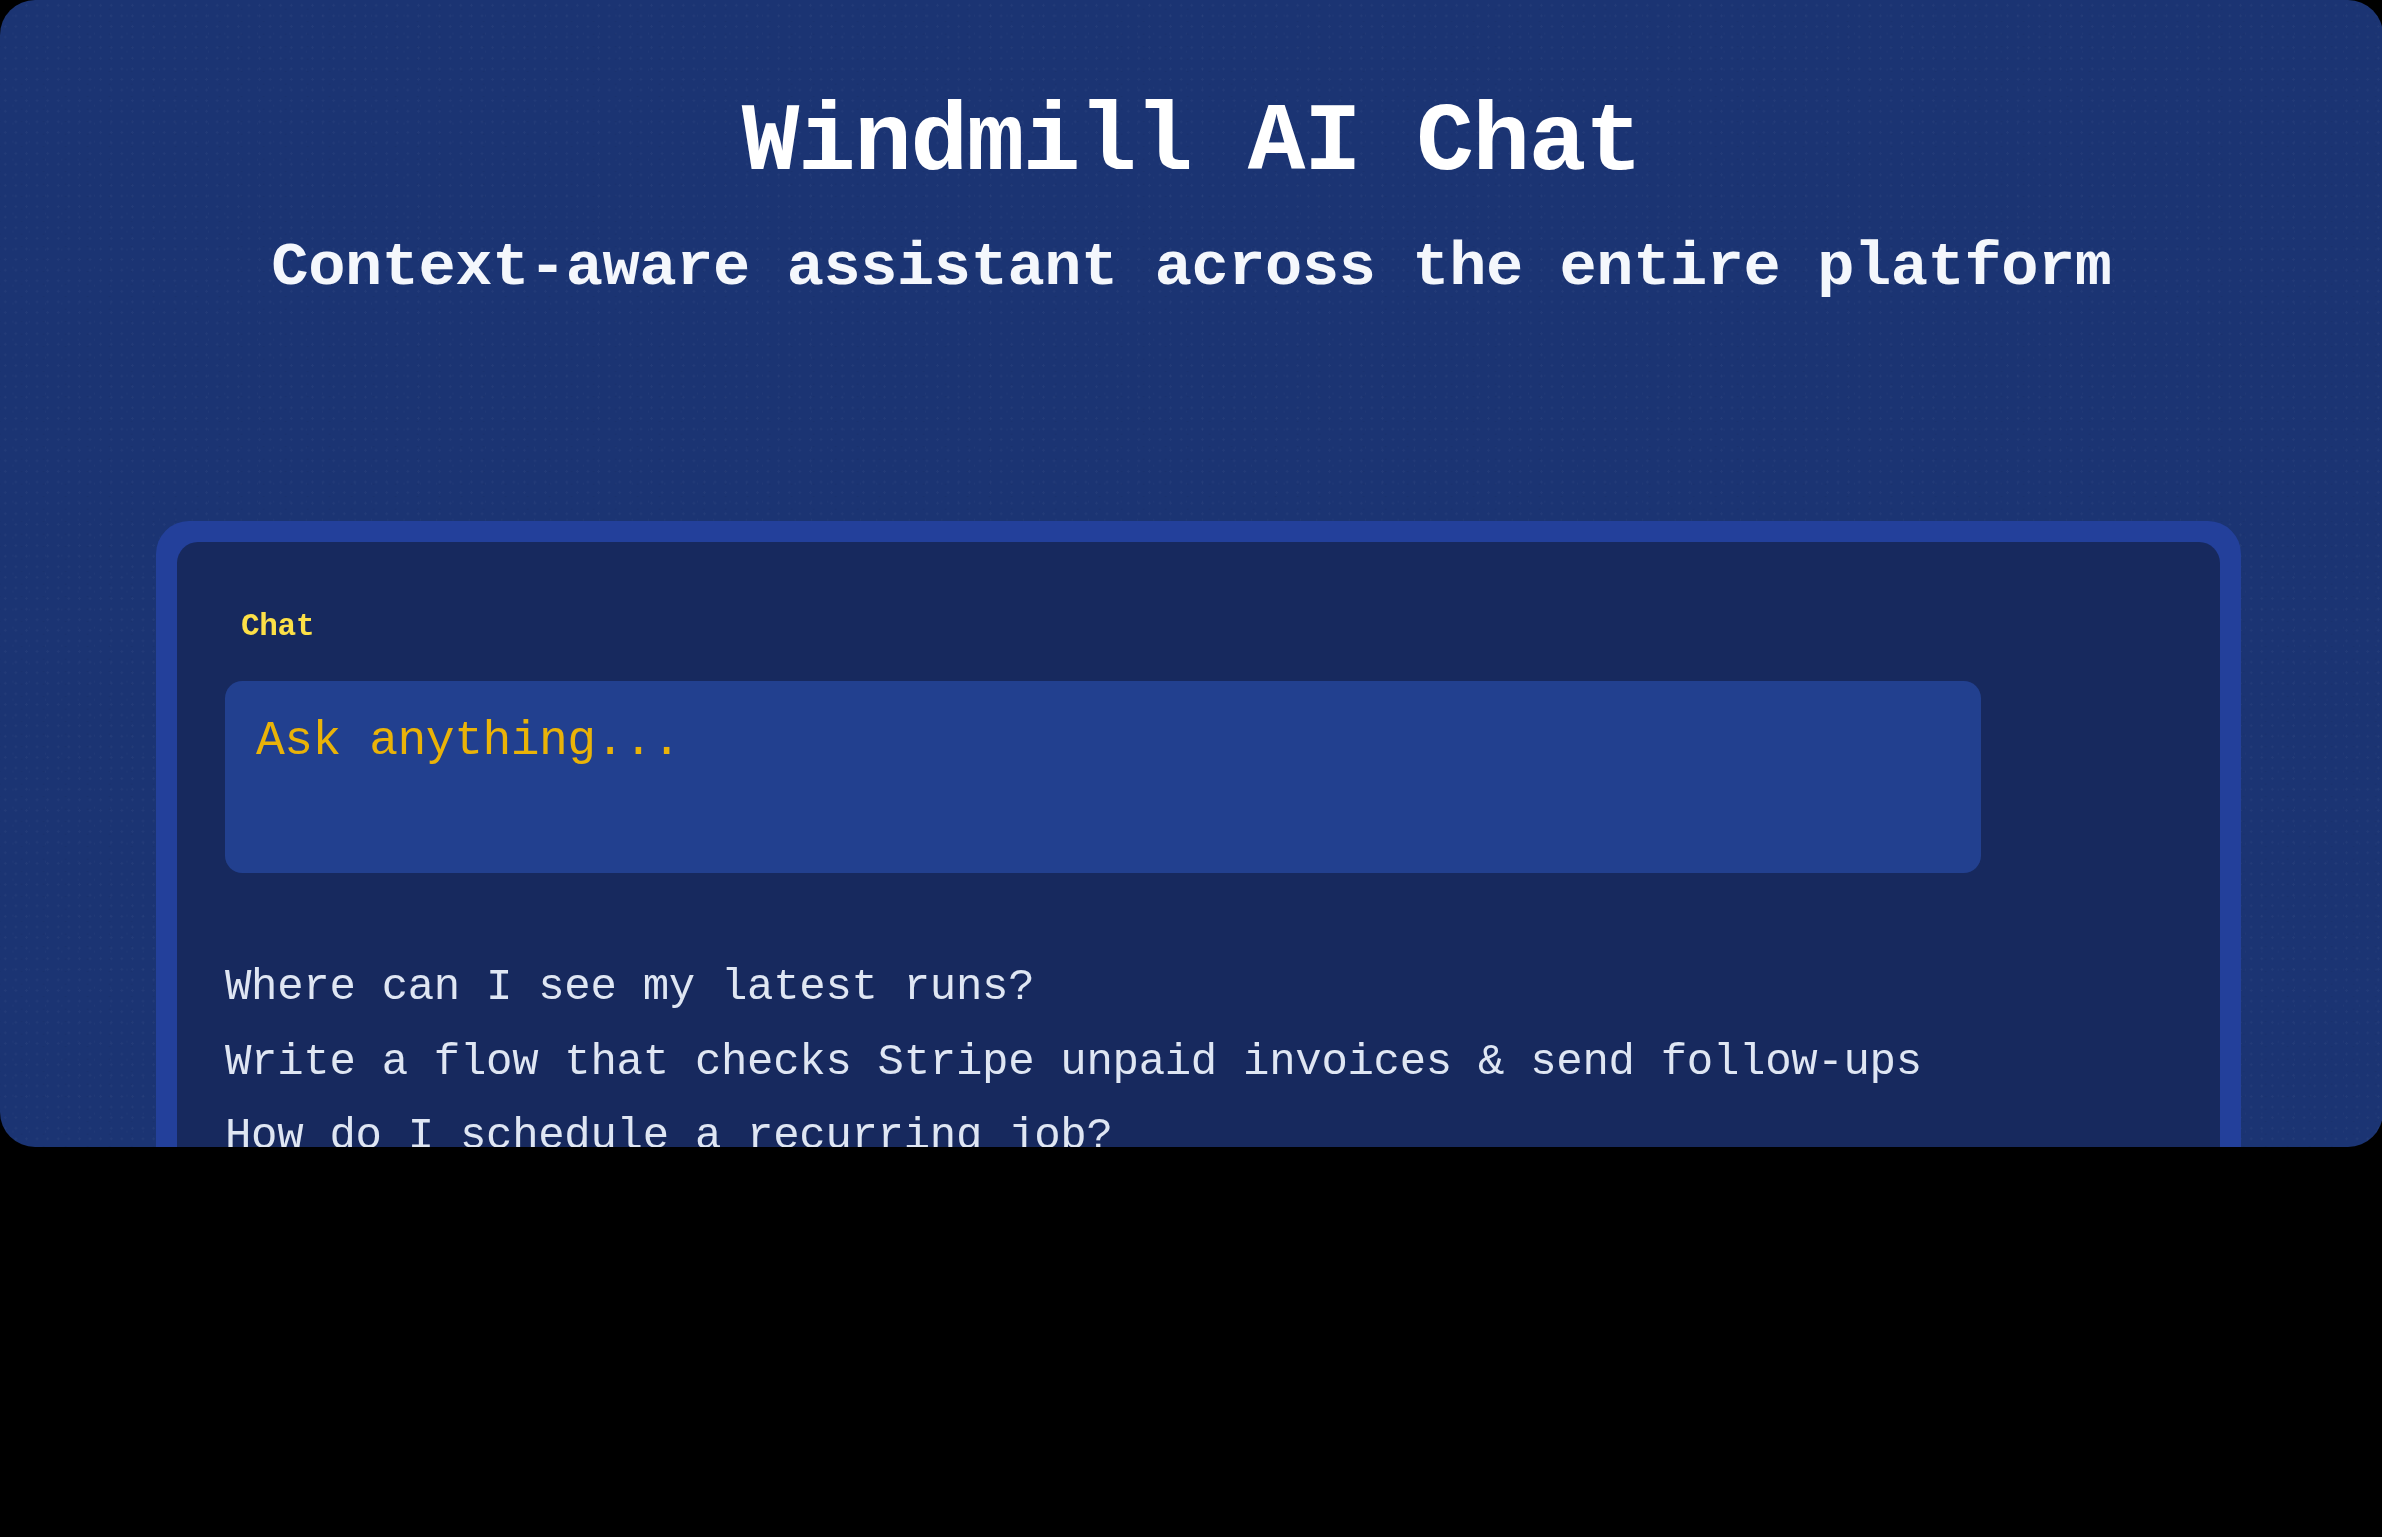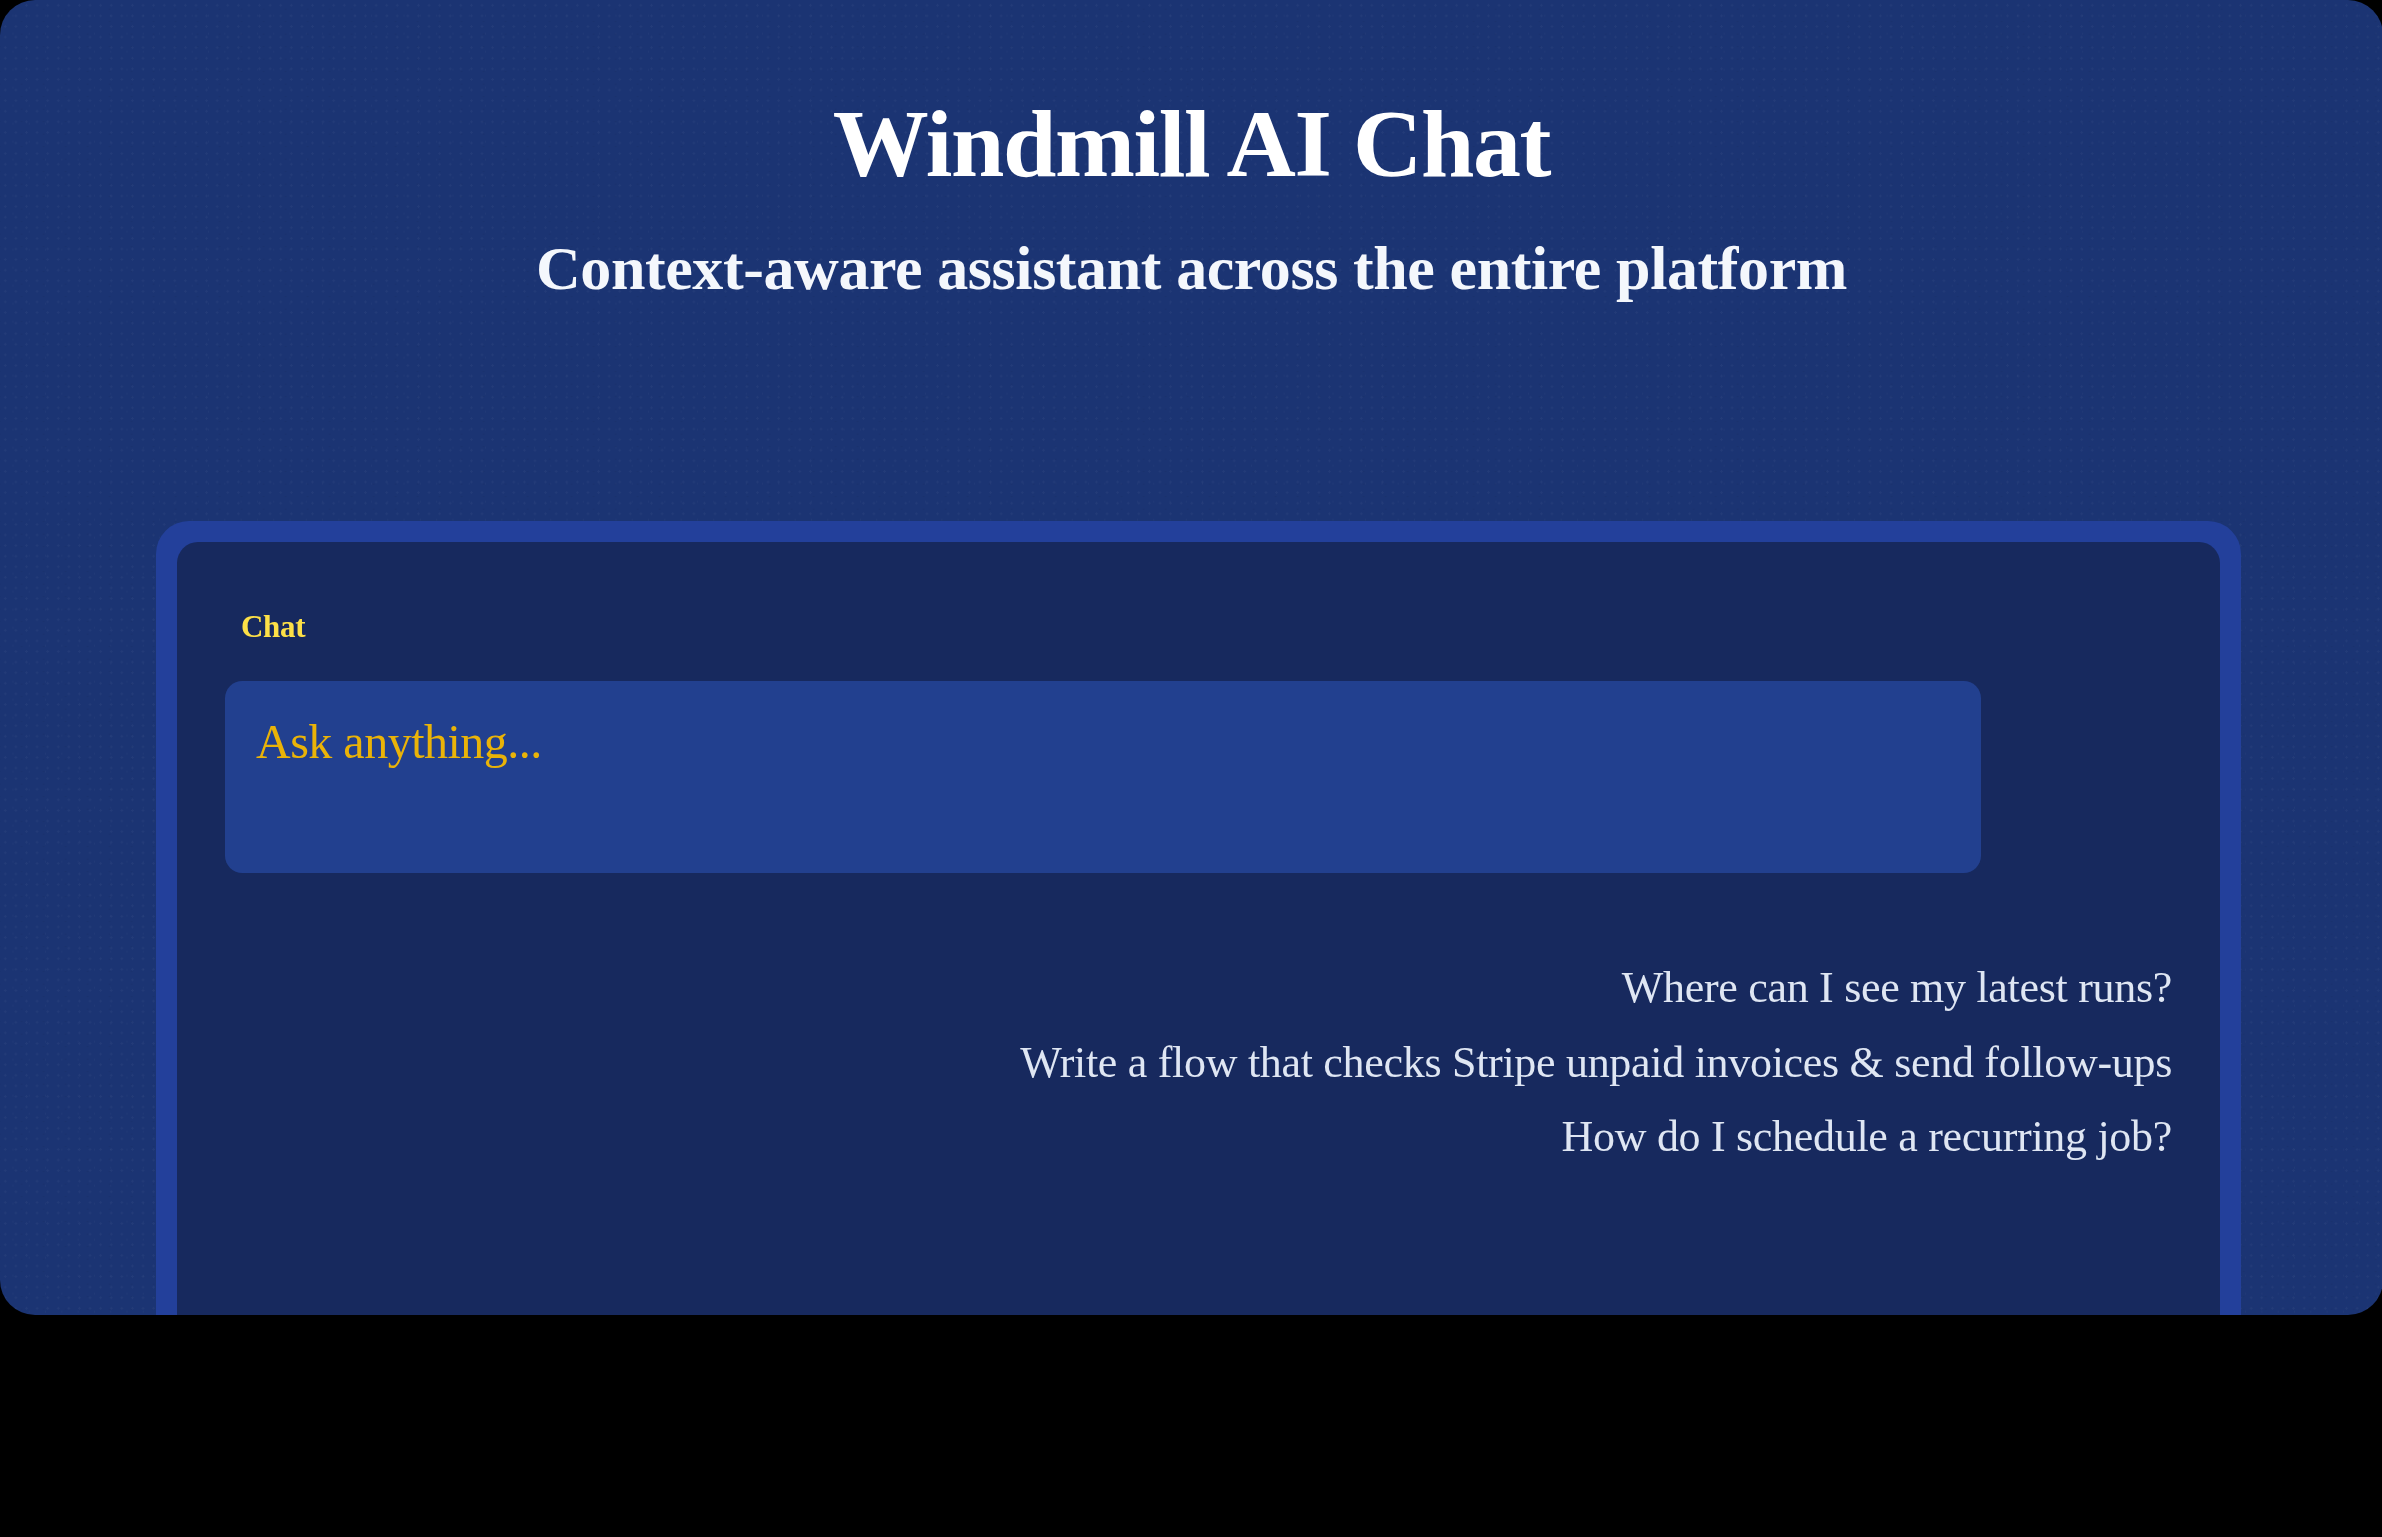--- a/index.html
+++ b/index.html
@@ -3,31 +3,31 @@
 <meta charset="utf-8">
 <style>
   html, body {
     margin: 0;
     padding: 0;
     background: #000000;
   }
   #page {
     position: relative;
     width: 2383px;
-    height: 1315px;
+    height: 1147px;
     overflow: hidden;
     border-radius: 35px;
     background-color: #1b3473;
     background-image:
       radial-gradient(rgba(255,255,255,0.035) 1px, transparent 1px),
       radial-gradient(rgba(255,255,255,0.028) 1px, transparent 1px),
       radial-gradient(rgba(0,0,0,0.05) 1px, transparent 1px);
     background-size: 10.6px 10.6px, 16.3px 18px, 22px 12.5px;
     background-position: 0 0, 4.8px 6.7px, 10.6px 2.9px;
-    font-family: Liberation Serif, serif;
+    font-family: Liberation Mono, monospace;
     -webkit-font-smoothing: antialiased;
   }
 
   
   .hero {
     padding-top: 96px;
     text-align: center;
   }
   .hero-title {
     margin: 0;
@@ -93,21 +93,21 @@
   .chat-input-placeholder {
     font-size: 48px;
     line-height: 1.15;
     font-weight: 400;
     letter-spacing: -0.5px;
     color: #eab308;
   }
 
   .suggestions {
     margin-top: 77px;
-    text-align: right;
+    text-align: left;
   }
   .suggestion {
     display: block;
     font-size: 44px;
     line-height: 1.35;
     font-weight: 400;
     letter-spacing: -0.3px;
     color: #dfe6f3;
     padding: 7.7px 0;
     cursor: pointer;

